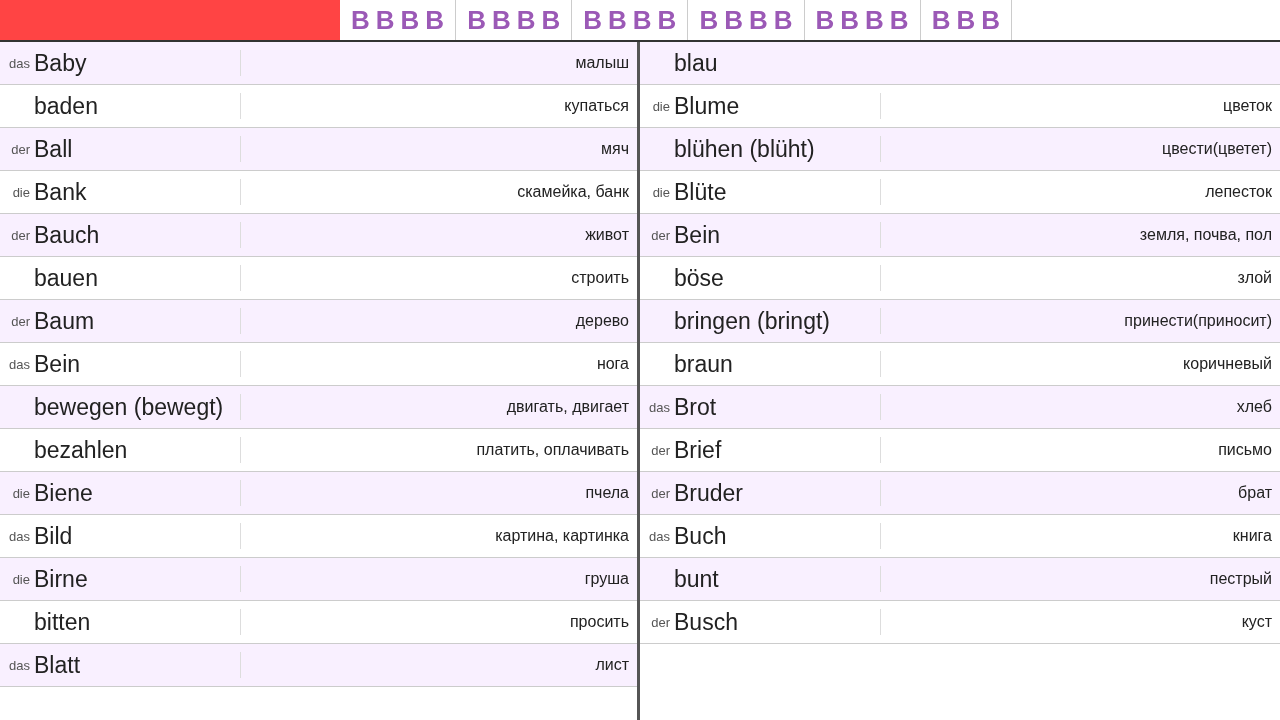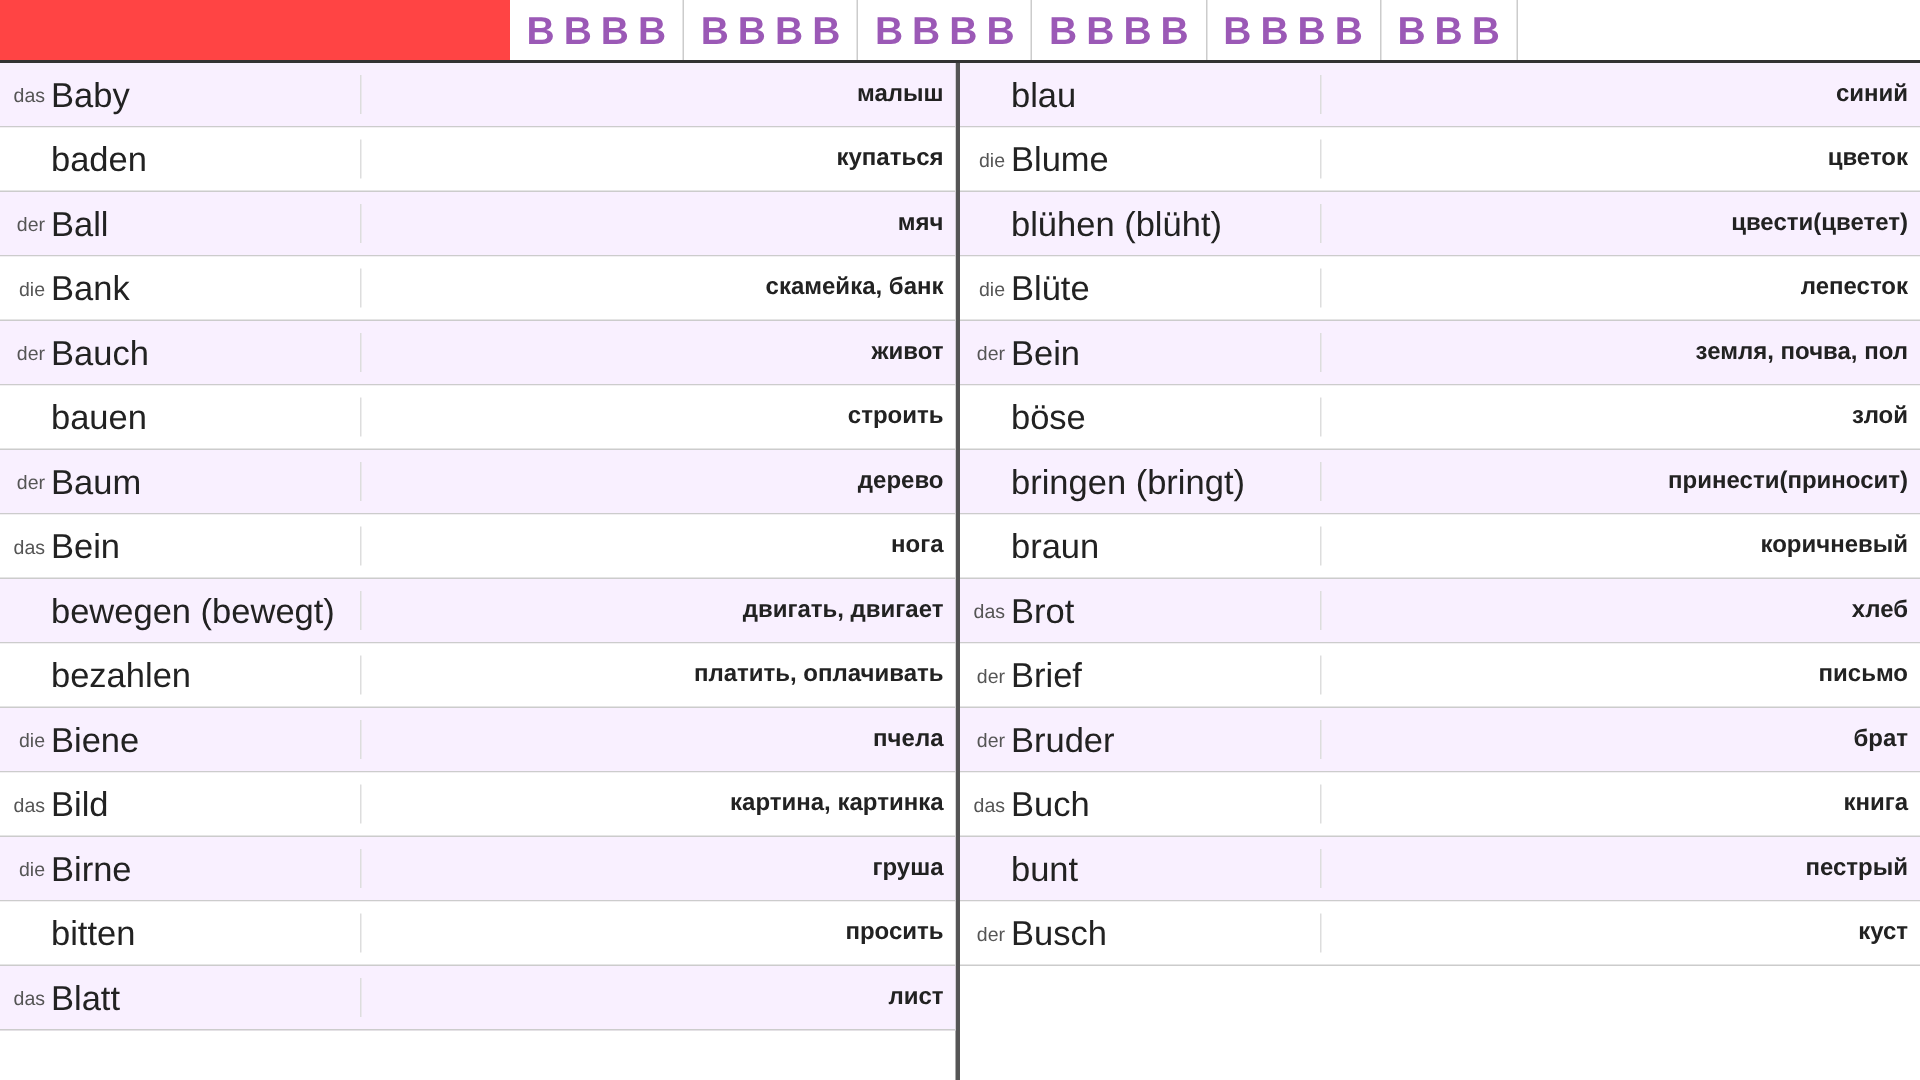--- a/index.html
+++ b/index.html
@@ -100,21 +100,21 @@
       min-width: 22px;
     }
     .german-word {
       font-size: 23px;
       color: #222;
     }
     .russian-cell {
       flex: 1;
       padding: 4px 8px;
       font-size: 16px;
-      font-weight: bold;
+      font-weight: normal;
       color: #222;
       border-left: 1px solid #ddd;
     }
   </style>
 </head>
 <body>
 
 <div class="main-container">
   <div class="header">
     <div class="header-title"></div>
@@ -263,21 +263,20 @@
           </div>
           <div class="russian-cell">лист</div>
         </div>
       </div>
     <div class="right-panel" id="right-panel">
     <div class="vocab-row">
           <div class="german-cell">
             <span class="article"></span>
             <span class="german-word">blau</span>
           </div>
-          <div class="russian-cell">синий</div>
         </div>
         <div class="vocab-row">
           <div class="german-cell">
             <span class="article">die</span>
             <span class="german-word">Blume</span>
           </div>
           <div class="russian-cell">цветок</div>
         </div>
         <div class="vocab-row">
           <div class="german-cell">

